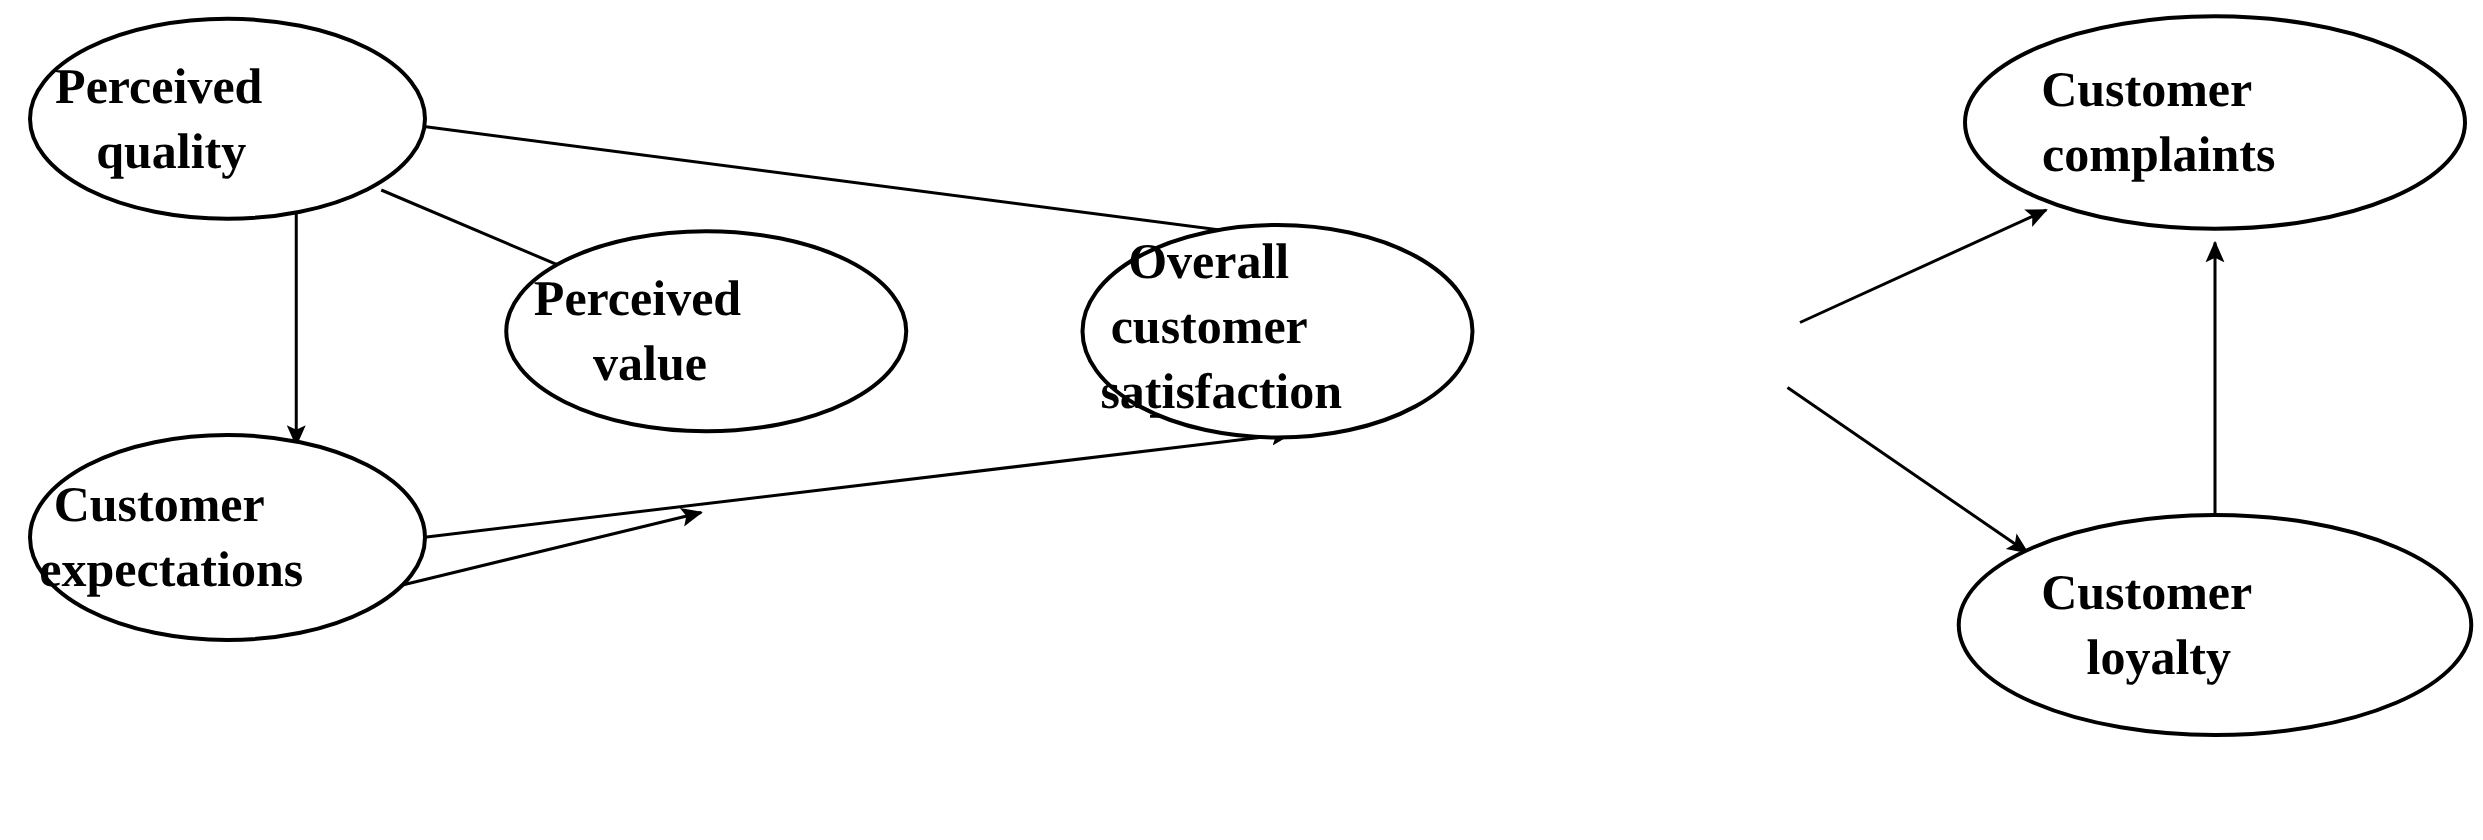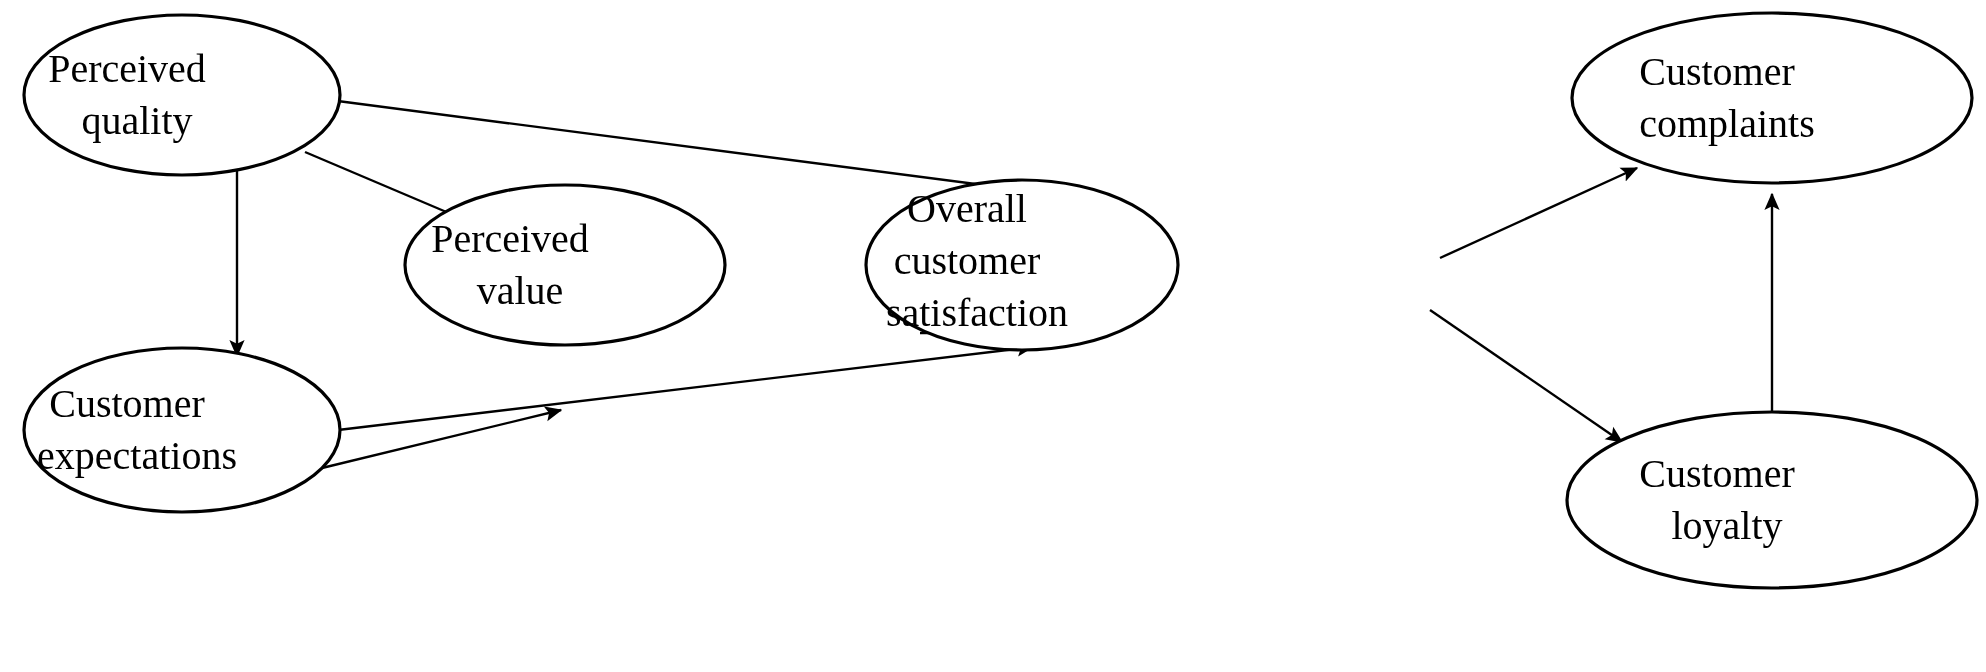--- a/index.html
+++ b/index.html
@@ -9,20 +9,21 @@
   }
   body {
     font-family: "Liberation Serif", "DejaVu Serif", serif;
   }
   #diagram-root {
     position: relative;
     width: 1986px;
     height: 672px;
     background: #ffffff;
     overflow: hidden;
+    font-weight: bold;
   }
   #diagram-svg {
     display: block;
     width: 1986px;
     height: 672px;
   }
   .node-ellipse {
     fill: #ffffff;
     stroke: #000000;
     stroke-width: 3.2;

